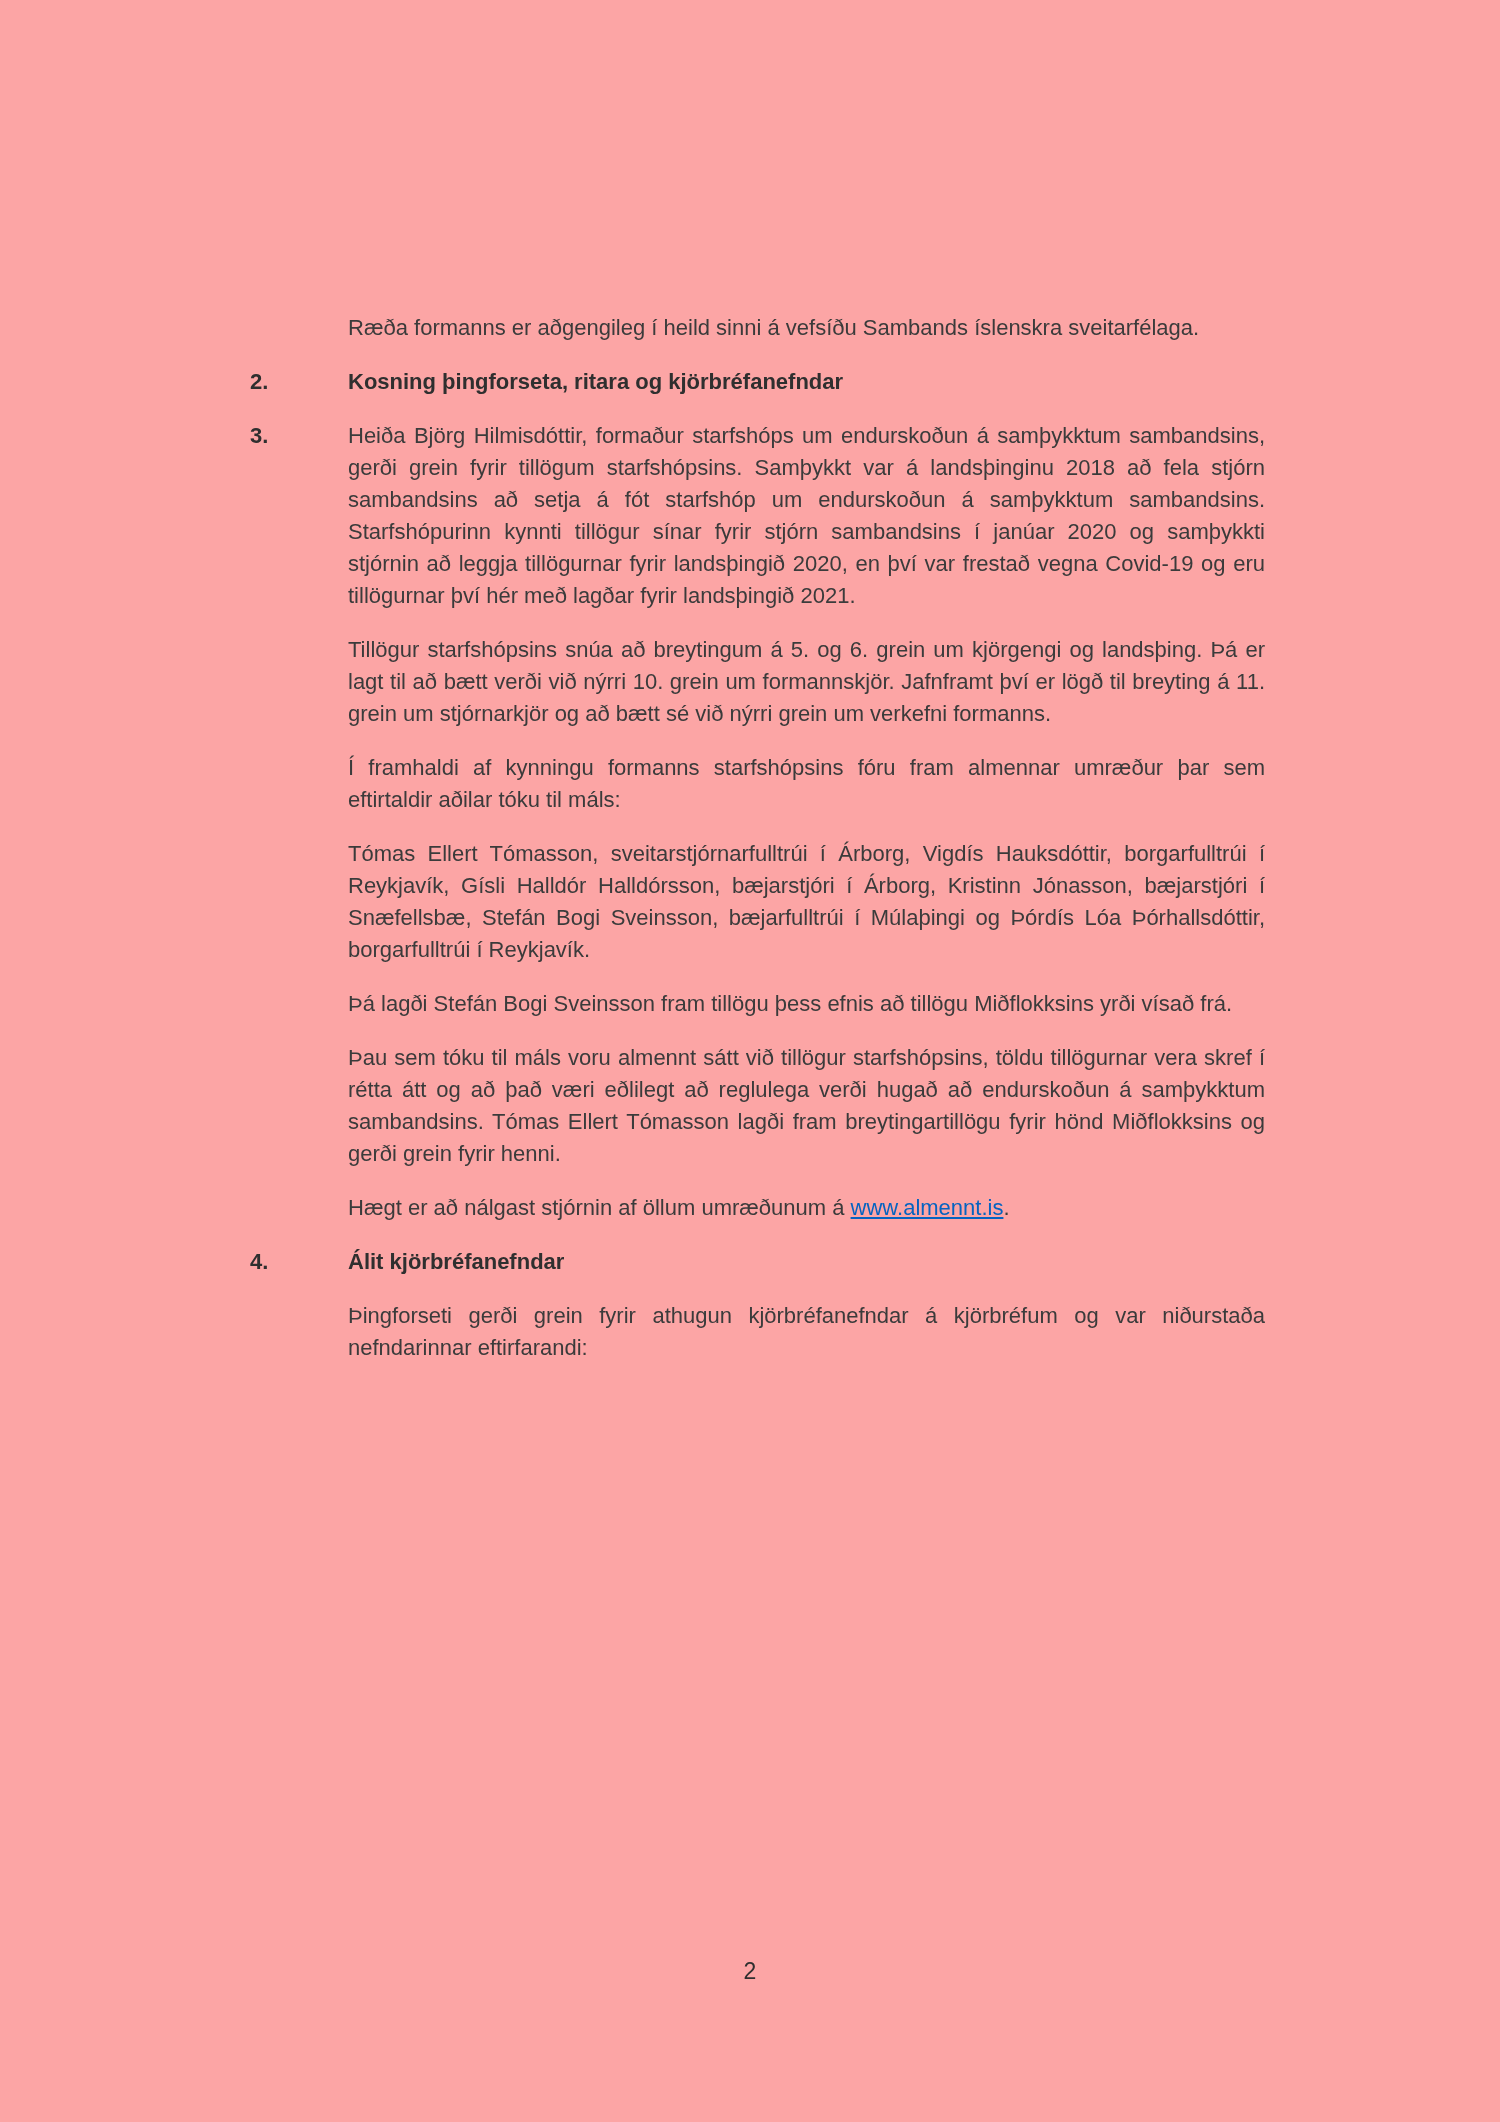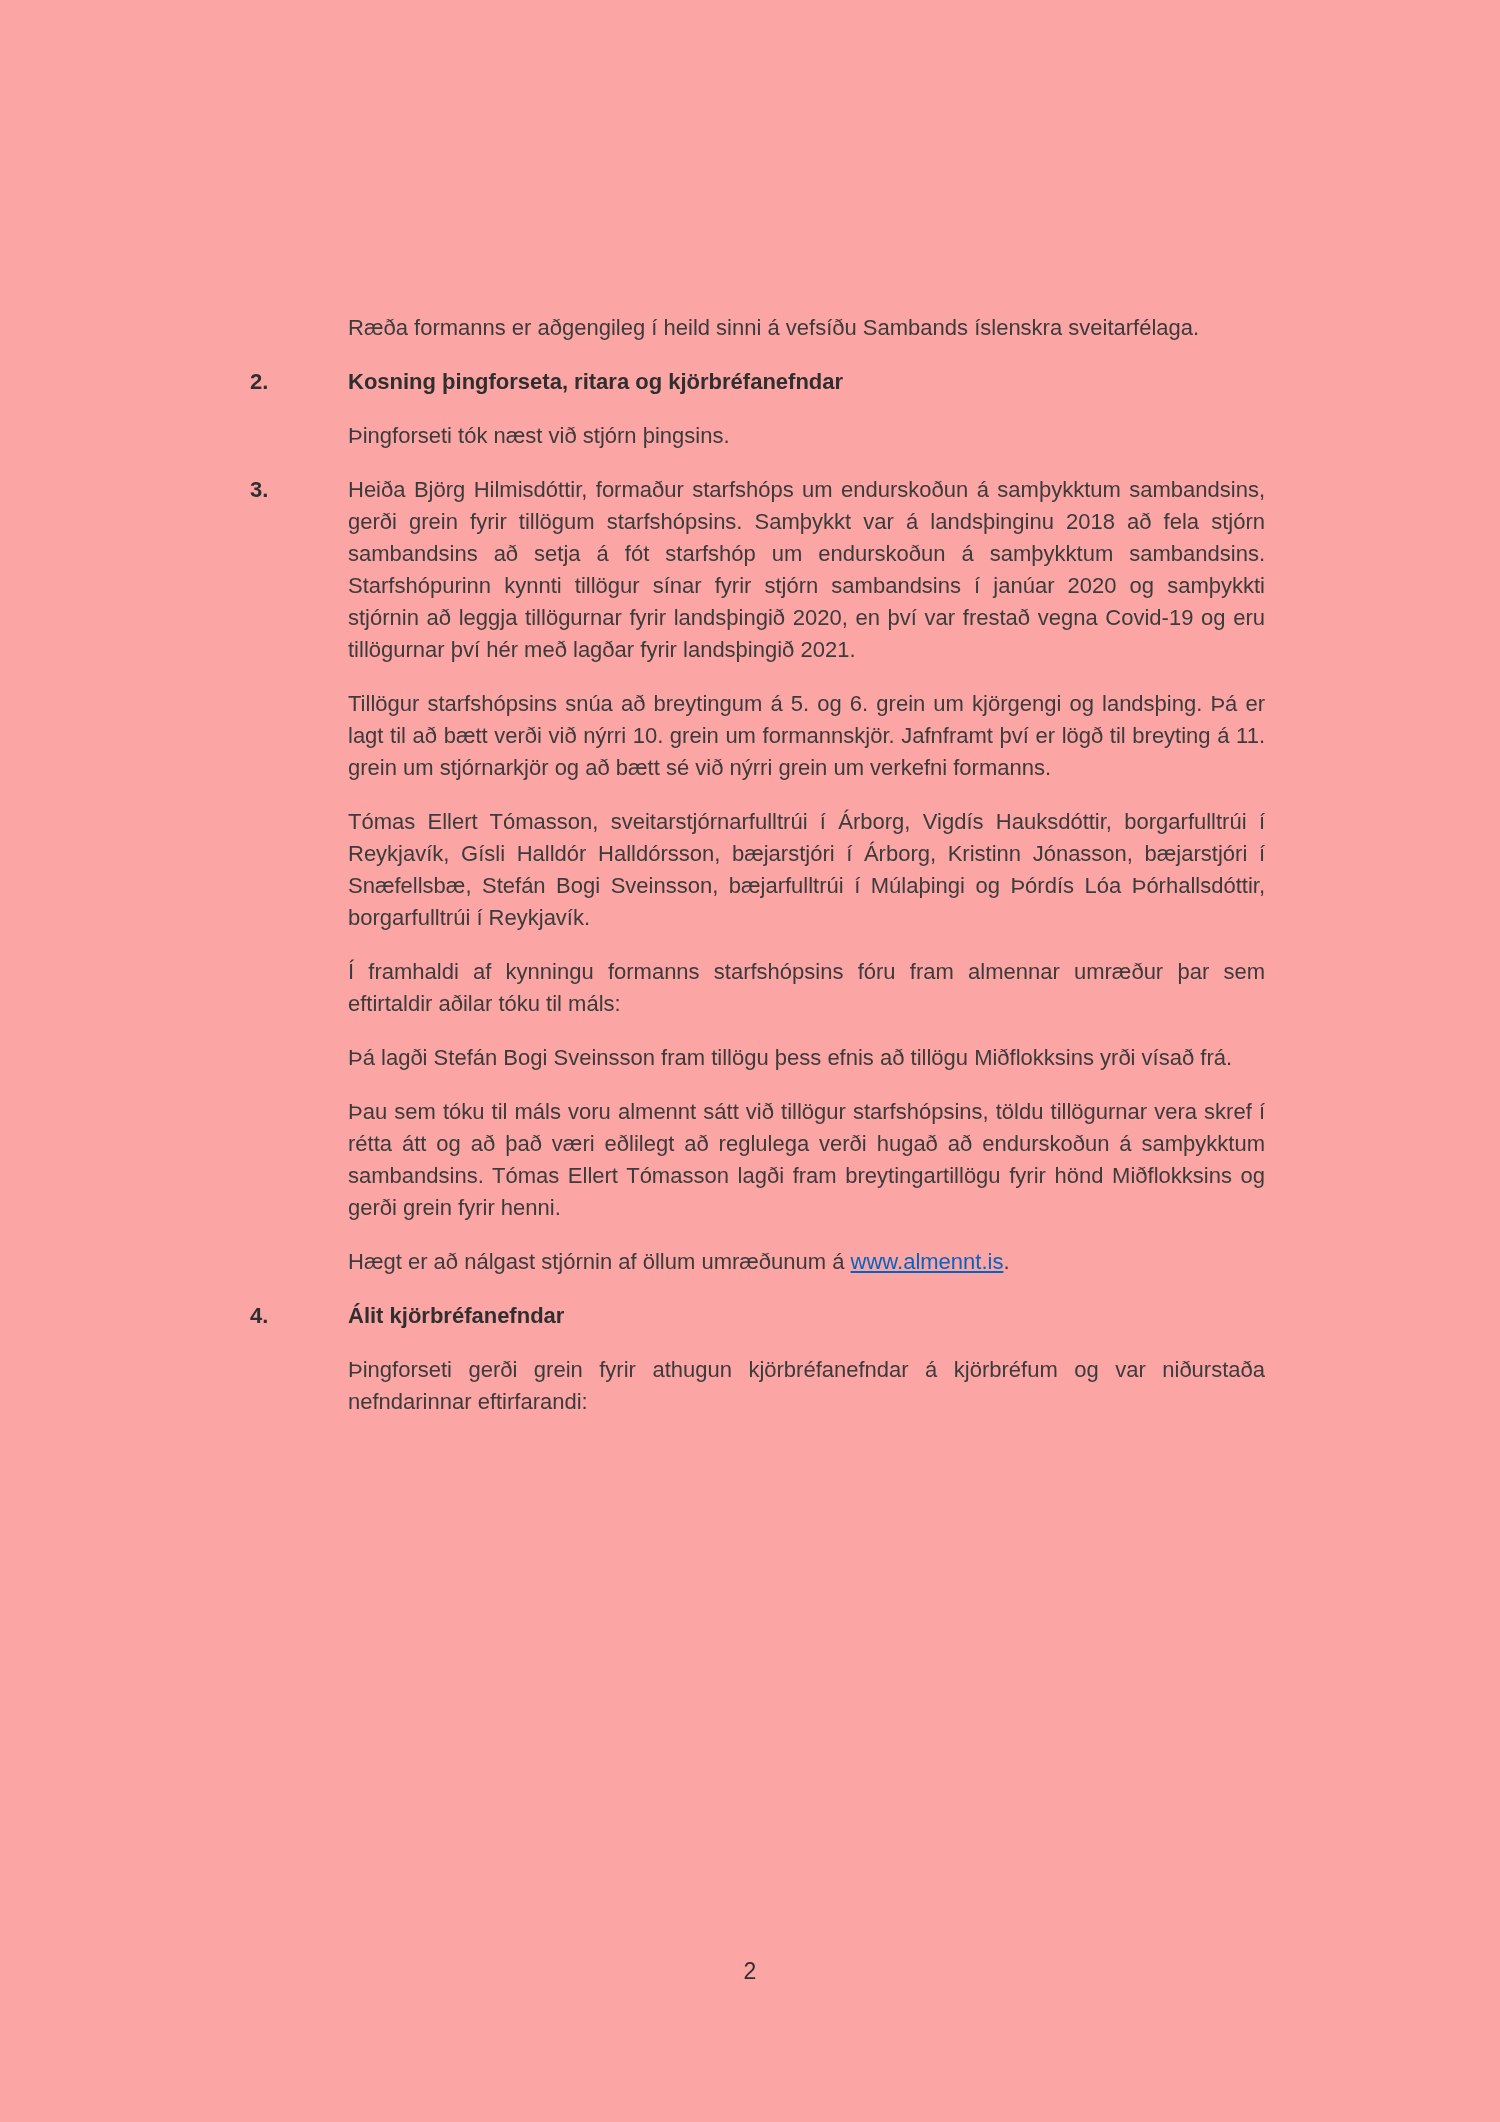--- a/index.html
+++ b/index.html
@@ -63,30 +63,29 @@
 <div class="page">
   <div class="content">
 
     <p class="para">Ræða formanns er aðgengileg í heild sinni á vefsíðu Sambands íslenskra sveitarfélaga.</p>
 
     <div class="heading">
       <span class="sec-num">2.</span>
       <span>Kosning þingforseta, ritara og kjörbréfanefndar</span>
     </div>
 
-    <p class="para">Þingforseti tók næst við stjórn þingsins.</p>
 
     <div class="heading">
       <span class="sec-num">3.</span>
     </div>
 
     <p class="para">Heiða Björg Hilmisdóttir, formaður starfshóps um endurskoðun á samþykktum sambandsins, gerði grein fyrir tillögum starfshópsins. Samþykkt var á landsþinginu 2018 að fela stjórn sambandsins að setja á fót starfshóp um endurskoðun á samþykktum sambandsins. Starfshópurinn kynnti tillögur sínar fyrir stjórn sambandsins í janúar 2020 og samþykkti stjórnin að leggja tillögurnar fyrir landsþingið 2020, en því var frestað vegna Covid-19 og eru tillögurnar því hér með lagðar fyrir landsþingið 2021.</p>
     <p class="para">Tillögur starfshópsins snúa að breytingum á 5. og 6. grein um kjörgengi og landsþing. Þá er lagt til að bætt verði við nýrri 10. grein um formannskjör. Jafnframt því er lögð til breyting á 11. grein um stjórnarkjör og að bætt sé við nýrri grein um verkefni formanns.</p>
+    <p class="para">Í framhaldi af kynningu formanns starfshópsins fóru fram almennar umræður þar sem eftirtaldir aðilar tóku til máls:</p>
     <p class="para">Tómas Ellert Tómasson, sveitarstjórnarfulltrúi í Árborg, Vigdís Hauksdóttir, borgarfulltrúi í Reykjavík, Gísli Halldór Halldórsson, bæjarstjóri í Árborg, Kristinn Jónasson, bæjarstjóri í Snæfellsbæ, Stefán Bogi Sveinsson, bæjarfulltrúi í Múlaþingi og Þórdís Lóa Þórhallsdóttir, borgarfulltrúi í Reykjavík.</p>
-    <p class="para">Í framhaldi af kynningu formanns starfshópsins fóru fram almennar umræður þar sem eftirtaldir aðilar tóku til máls:</p>
     <p class="para">Þá lagði Stefán Bogi Sveinsson fram tillögu þess efnis að tillögu Miðflokksins yrði vísað frá.</p>
     <p class="para">Þau sem tóku til máls voru almennt sátt við tillögur starfshópsins, töldu tillögurnar vera skref í rétta átt og að það væri eðlilegt að reglulega verði hugað að endurskoðun á samþykktum sambandsins. Tómas Ellert Tómasson lagði fram breytingartillögu fyrir hönd Miðflokksins og gerði grein fyrir henni.</p>
 
     <p class="para"><span>Hægt er að nálgast stjórnin af öllum umræðunum á </span><a class="doc-link" href="#">www.almennt.is</a><span>.</span></p>
 
     <div class="heading">
       <span class="sec-num">4.</span>
       <span>Álit kjörbréfanefndar</span>
     </div>
 

